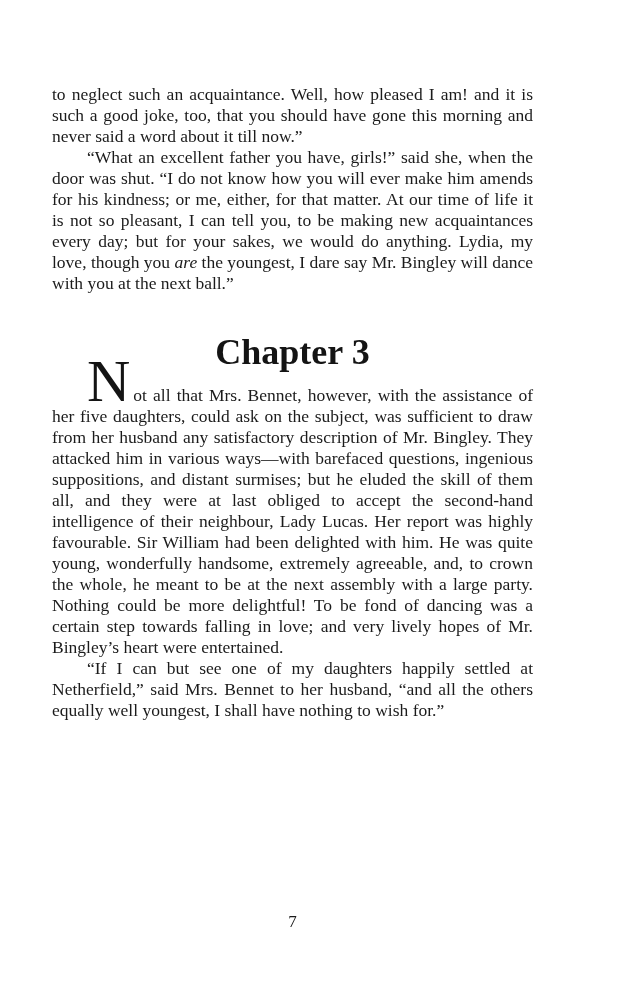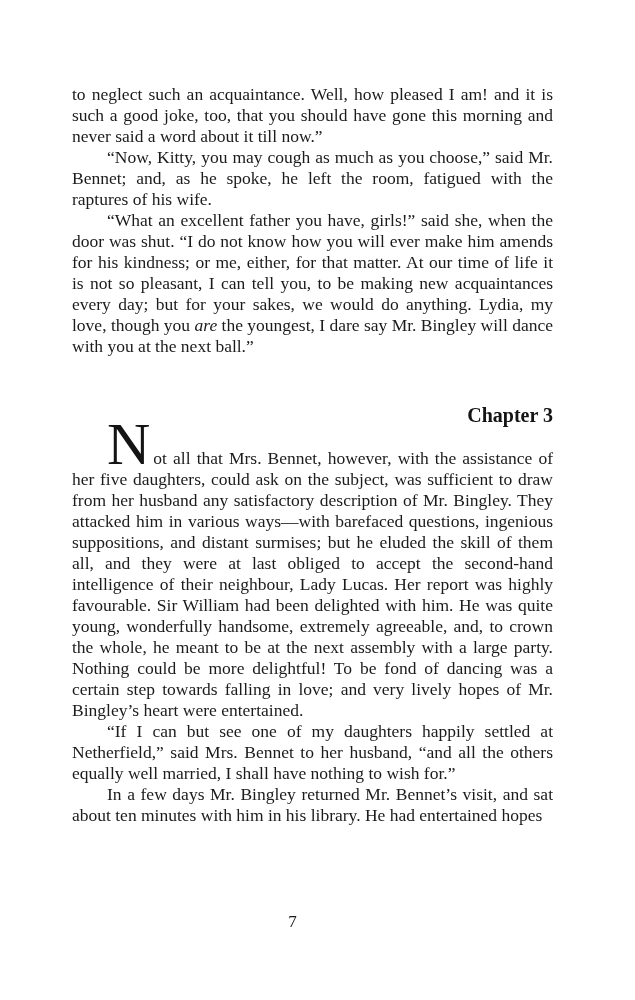--- a/index.html
+++ b/index.html
@@ -14,41 +14,40 @@
     background: #ffffff;
     overflow: hidden;
     font-family: "Liberation Serif", serif;
     color: #1b1b1b;
   }
   .text-column {
     position: absolute;
     left: 52px;
     top: 84px;
     width: 481px;
-    margin-left: 20px;
   }
   p.body-par {
     margin: 0;
     font-size: 17.5px;
     line-height: 21px;
     text-align: justify;
     color: #1b1b1b;
   }
   p.body-par.indent {
     text-indent: 35px;
   }
   p.body-par em {
     font-style: italic;
   }
   .chapter-heading {
     margin: 43px 0 14px 0;
-    font-size: 20px;
+    font-size: 36px;
     line-height: 30px;
     font-weight: bold;
-    text-align: right;
+    text-align: center;
     color: #141414;
   }
   .dropcap {
     display: inline;
     font-size: 60px;
     line-height: 0;
     margin-right: 3px;
     color: #141414;
   }
   .page-number {
@@ -62,24 +61,22 @@
     color: #1b1b1b;
   }
 </style>
 </head>
 <body>
 
 <div class="page">
   <div class="text-column">
     <div id="pre-chapter">
         <p class="body-par"><span>to neglect such an acquaintance. Well, how pleased I am! and it is such a good joke, too, that you should have gone this morning and never said a word about it till now.”</span></p>
-        <p class="body-par indent"><span>“Now, Kitty, you may cough as much as you choose,” said Mr. Bennet; and, as he spoke, he left the room, fatigued with the raptures of his wife.</span></p>
         <p class="body-par indent"><span>“What an excellent father you have, girls!” said she, when the door was shut. “I do not know how you will ever make him amends for his kindness; or me, either, for that matter. At our time of life it is not so pleasant, I can tell you, to be making new acquaintances every day; but for your sakes, we would do anything. Lydia, my love, though you </span><em>are</em><span> the youngest, I dare say Mr. Bingley will dance with you at the next ball.”</span></p>
       </div>
     <h2 class="chapter-heading">Chapter 3</h2>
     <div id="chapter-body">
         <p class="body-par indent"><span class="dropcap">N</span><span>ot all that Mrs. Bennet, however, with the assistance of her five daughters, could ask on the subject, was sufficient to draw from her husband any satisfactory description of Mr. Bingley. They attacked him in various ways—with barefaced questions, ingenious suppositions, and distant surmises; but he eluded the skill of them all, and they were at last obliged to accept the second-hand intelligence of their neighbour, Lady Lucas. Her report was highly favourable. Sir William had been delighted with him. He was quite young, wonderfully handsome, extremely agreeable, and, to crown the whole, he meant to be at the next assembly with a large party. Nothing could be more delightful! To be fond of dancing was a certain step towards falling in love; and very lively hopes of Mr. Bingley’s heart were entertained.</span></p>
-        <p class="body-par indent"><span>“If I can but see one of my daughters happily settled at Netherfield,” said Mrs. Bennet to her husband, “and all the others equally well married, I shall have nothing to wish for.”</span></p>
-        <p class="body-par indent"><span>In a few days Mr. Bingley returned Mr. Bennet’s visit, and sat about ten minutes with him in his library. He had entertained hopes</span></p>
+        <p class="body-par indent"><span>“If I can but see one of my daughters happily settled at Netherfield,” said Mrs. Bennet to her husband, “and all the others equally well youngest, I shall have nothing to wish for.”</span></p>
       </div>
   </div>
   <div class="page-number">7</div>
 </div>
 
 </body></html>

